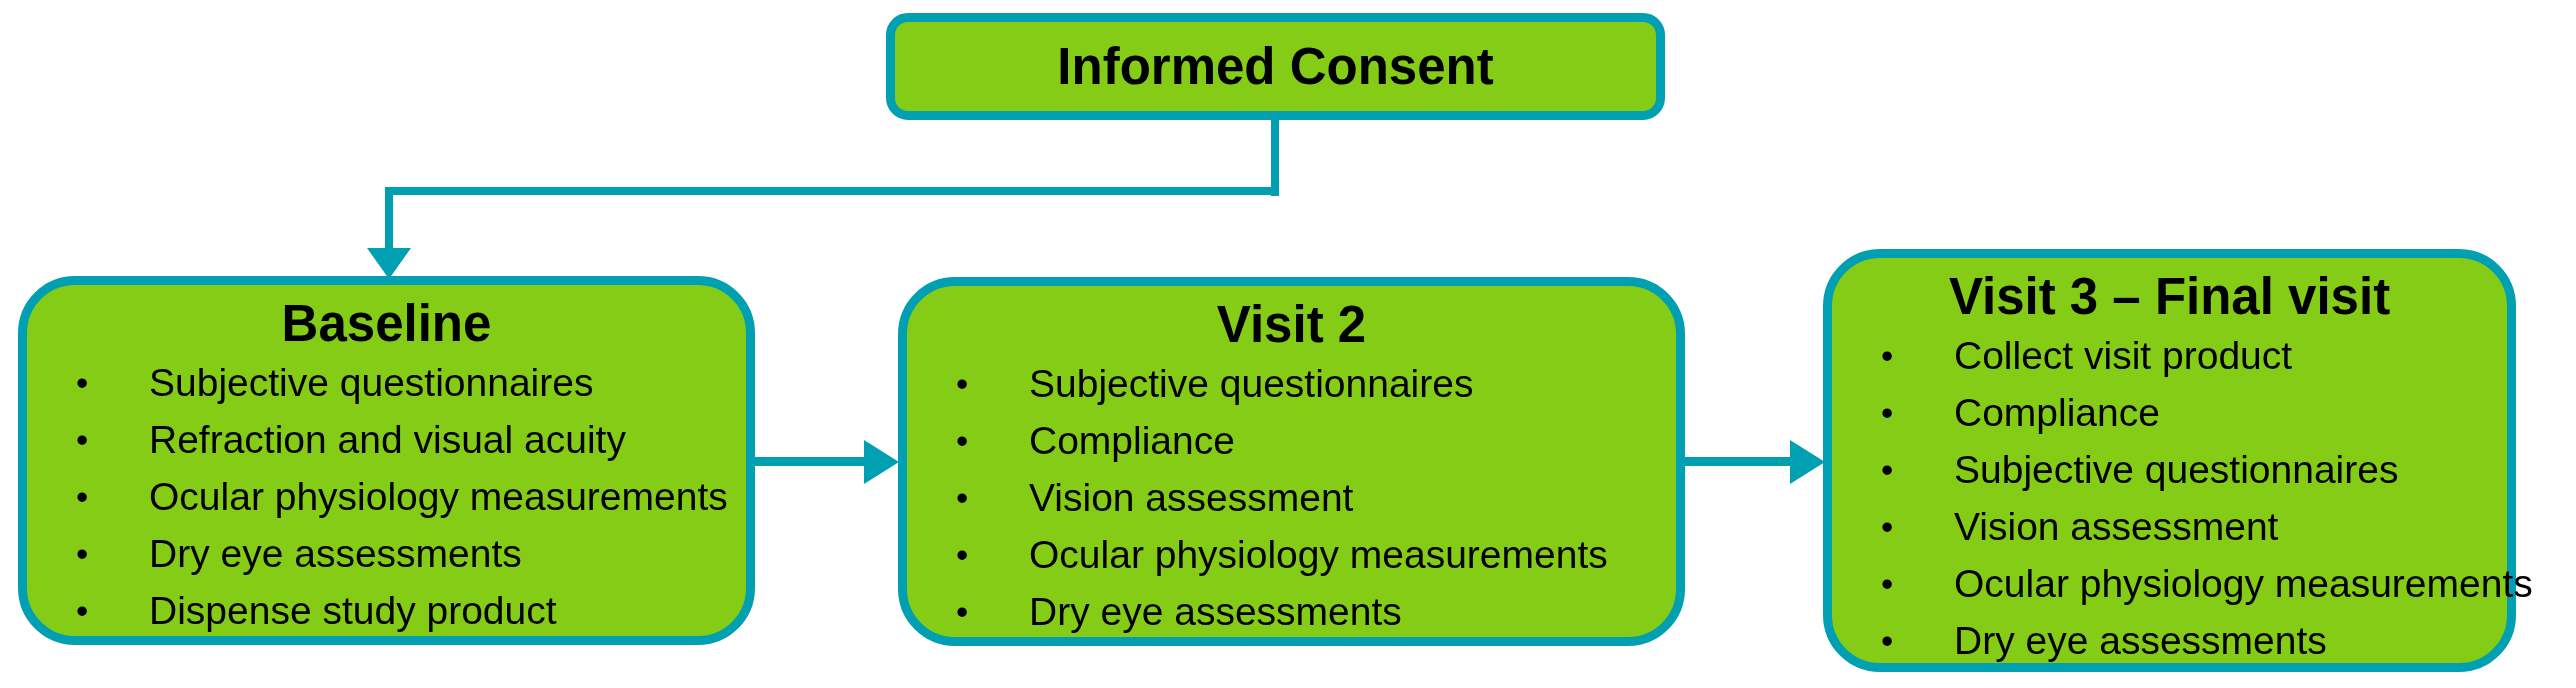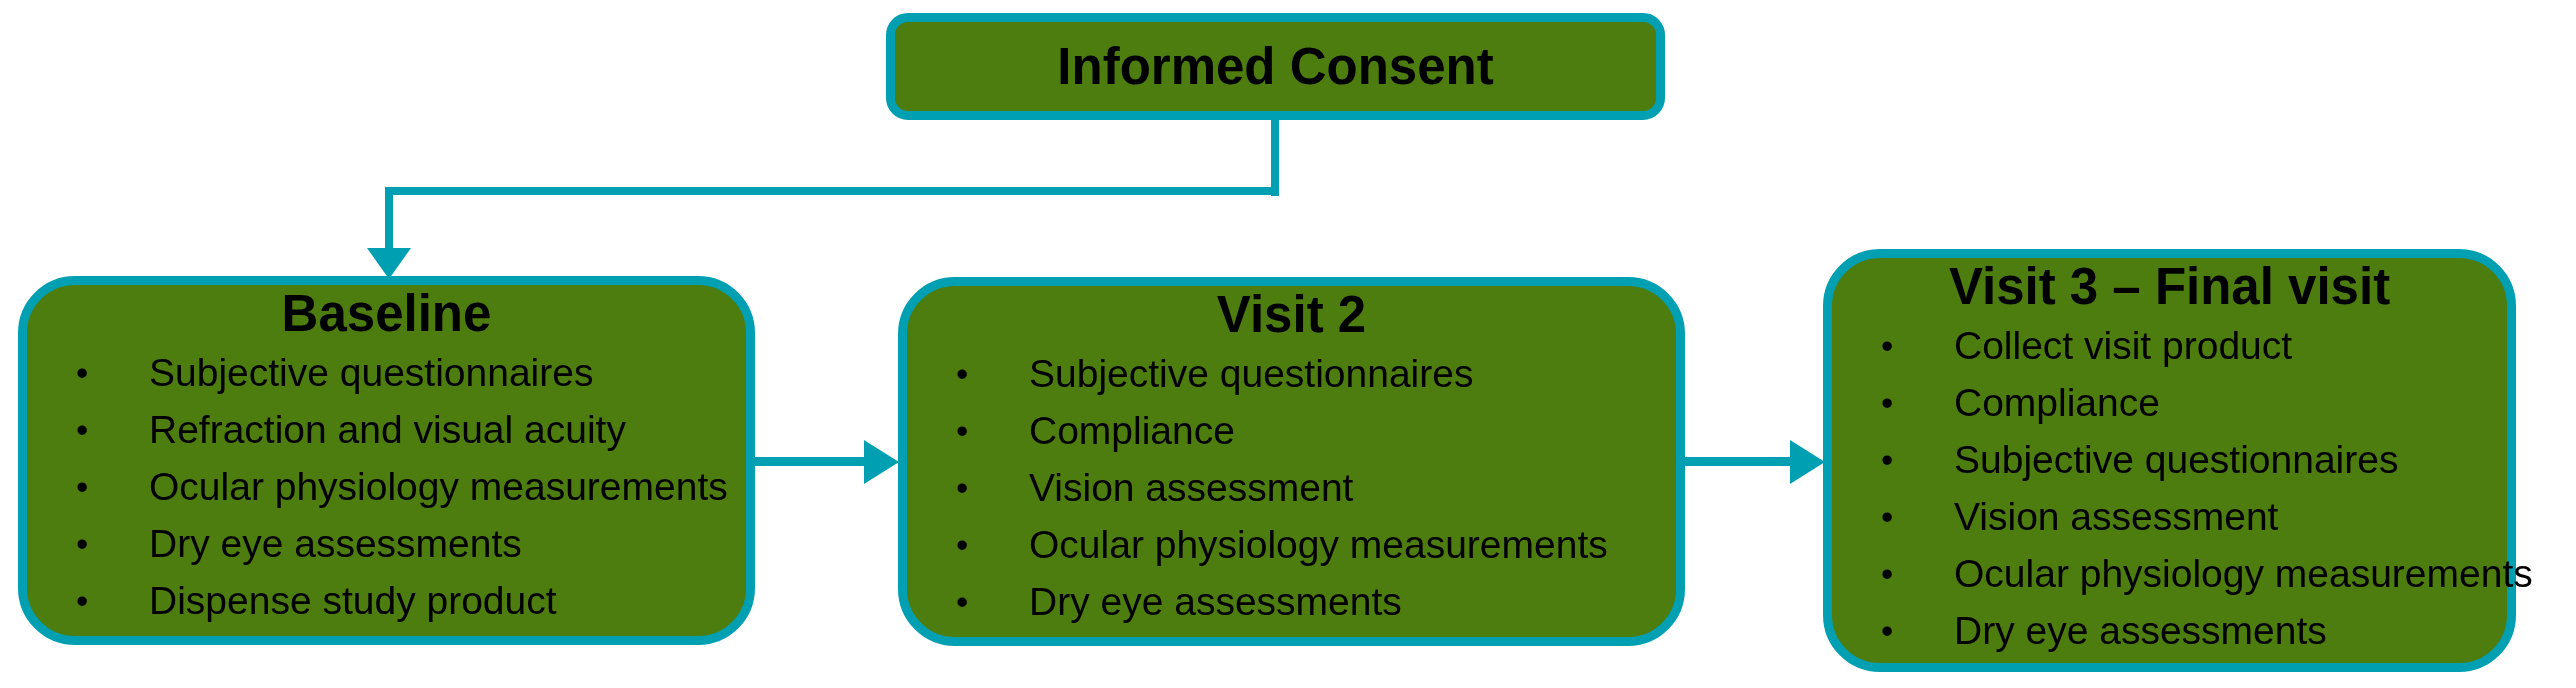--- a/index.html
+++ b/index.html
@@ -11,41 +11,41 @@
     position: relative;
     width: 2576px;
     height: 688px;
     background: var(--bg);
     overflow: hidden;
   }
 
   
   .node {
     position: absolute;
-    background: #4d7c0f;
+    background: #84cc16;
     border: 9.6px solid var(--accent);
   }
 
   .consent-node {
     left: 886px; top: 13.3px;
     width: 779px; height: 107px;
     border-radius: 22px;
     display: flex; align-items: center; justify-content: center;
   }
   .consent-title {
     font-size: 51px;
     font-weight: 700;
     letter-spacing: 0px;
     white-space: nowrap;
   }
 
   .stage-node {
     border-width: 9px;
     border-radius: 57px;
-    padding: 0 12px 0 12px;
+    padding: 10px 12px 0 12px;
   }
   .stage-baseline { left: 18px;   top: 276px; width: 737px; height: 369px; }
   .stage-visit2   { left: 898px; top: 277px; width: 787px; height: 369px; }
   .stage-visit3   { left: 1823px; top: 249px; width: 693px; height: 423px; }
 
   .stage-title {
     font-size: 51px;
     font-weight: 700;
     text-align: center;
     line-height: 57px;

